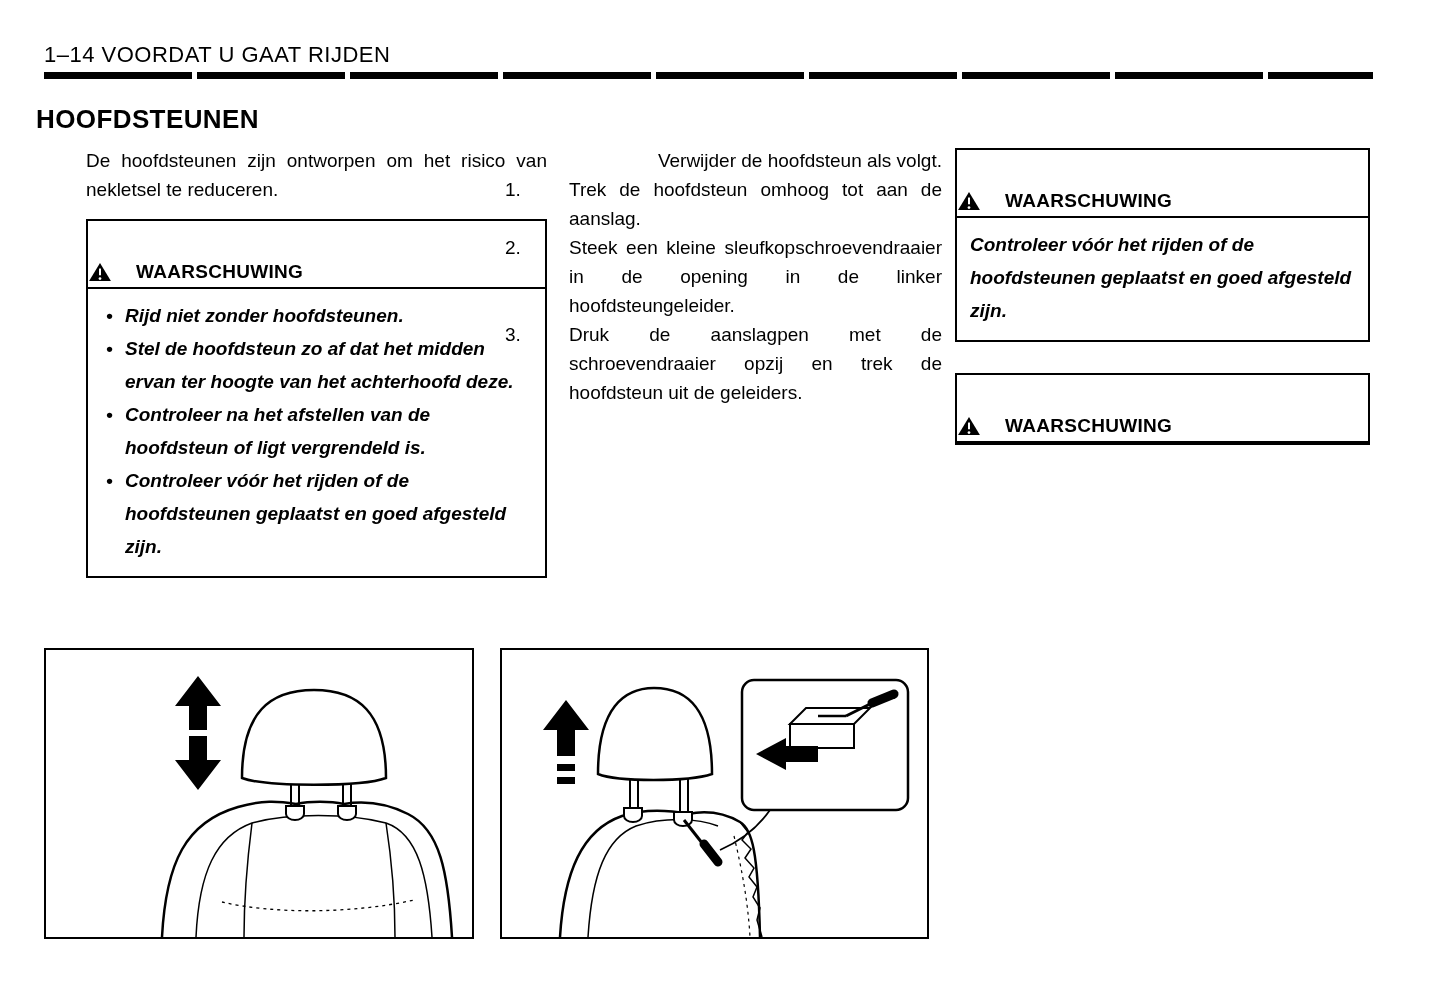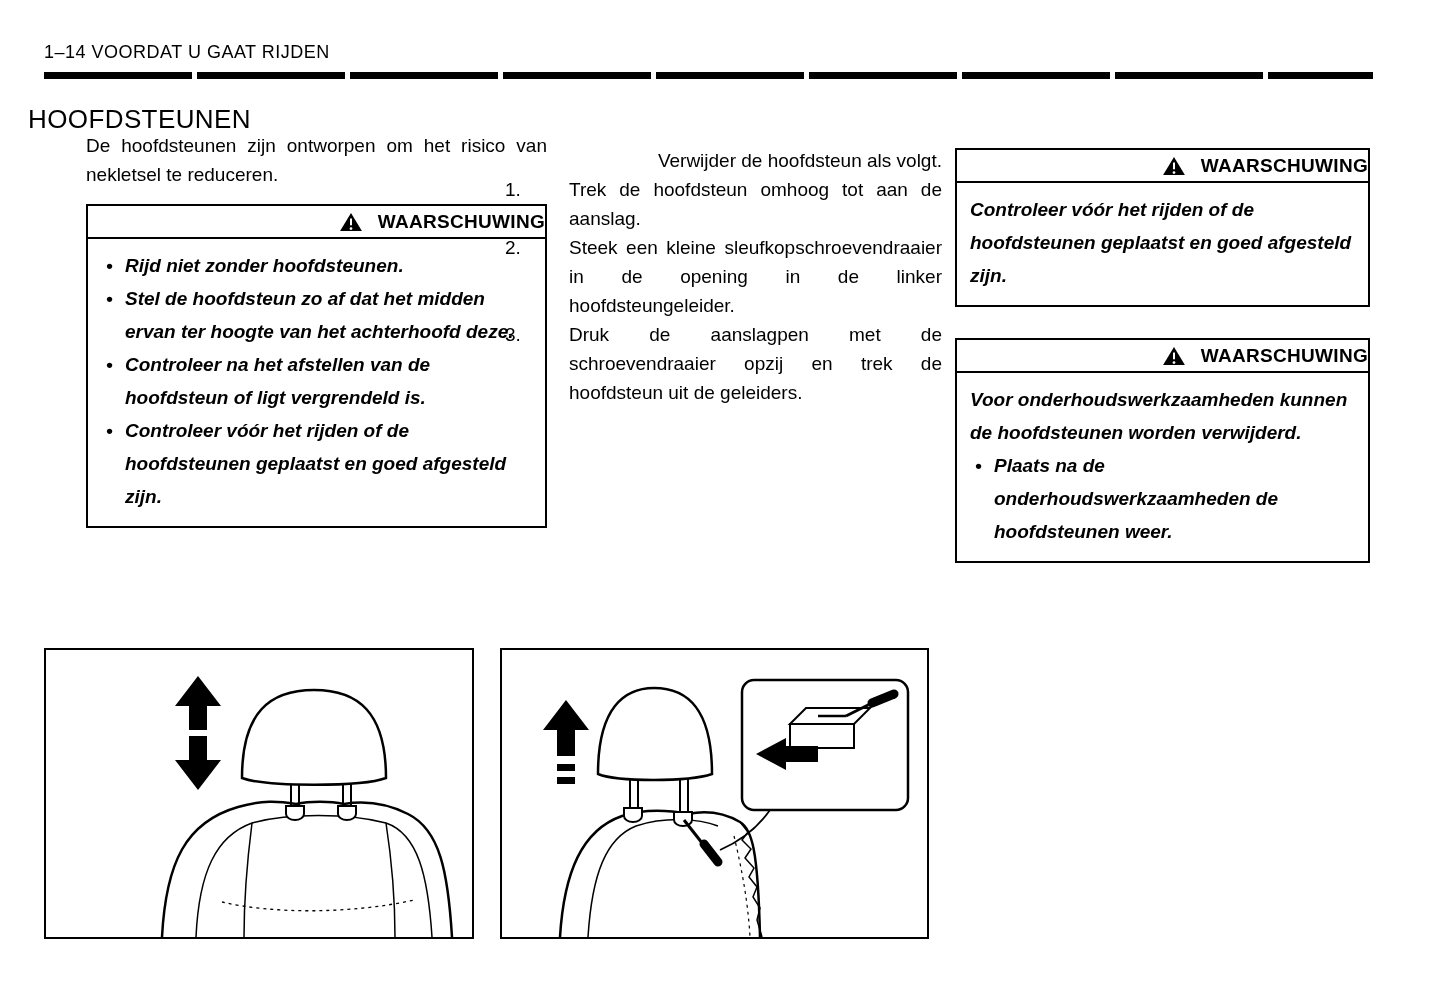--- a/index.html
+++ b/index.html
@@ -2,42 +2,42 @@
 <html><head>
 <meta charset="utf-8">
 <style>
   html,body { margin:0; padding:0; background:#e8e8e8; }
   .page {
     position:relative; width:1445px; height:993px; background:#ffffff;
     font-family:"Liberation Sans", sans-serif; color:#000; overflow:hidden;
   }
   .page-header {
     position:absolute; left:44px; top:42px;
-    font-size:18px; letter-spacing:0.5px;
+    font-size:22px; letter-spacing:0.5px;
   }
   .header-rule {
     position:absolute; left:44px; top:72px; width:1329px; height:7px;
     background:repeating-linear-gradient(to right,#000 0 148px,#fff 148px 153px);
   }
   .title {
-    position:absolute; left:28px; top:104px; margin:0;
-    font-size:26px; font-weight:400; letter-spacing:0.4px;
+    position:absolute; left:36px; top:104px; margin:0;
+    font-size:26px; font-weight:700; letter-spacing:0.4px;
   }
-  .col-left  { position:absolute; left:44px;  top:131px; width:461px;padding-left:42px; }
+  .col-left  { position:absolute; left:44px;  top:146px; width:461px;padding-left:42px; }
   .col-mid   { position:absolute; left:505px; top:146px; width:437px; }
   .col-right { position:absolute; left:955px; top:148px; width:415px; }
 
   .body-p { margin:0; font-size:19px; line-height:29px; text-align:justify; }
   .no-justify { text-align:right; }
 
   .warning-box { border:2px solid #000; background:#fff; }
   .warning-box-main { margin-top:15px; }
   .warning-header {
-    display:flex; align-items:center; justify-content:flex-end; gap:15px;
-    padding:5px 0 4px; border-bottom:2px solid #000;
+    display:flex; align-items:center; justify-content:flex-start; gap:24px;
+    padding:5px 0 4px; border-bottom:2px solid #000;margin-top:35px;
   }
   .warning-icon { display:flex; align-items:center; }
   .warning-title { font-weight:700; font-size:19px; letter-spacing:0.3px; }
   .warning-body {
     padding:10px 13px 13px;
     font-size:19px; line-height:33px; font-weight:700; font-style:italic;
   }
   .warning-lead { margin:0; }
   .warning-list { margin:0; padding:0; list-style:none; }
   .warning-list li { position:relative; padding-left:24px; }
@@ -127,26 +127,20 @@
       <div class="warning-header">
         <span class="warning-icon">
           <svg viewBox="0 0 26 22" width="24" height="20" aria-hidden="true">
               <polygon points="13,1 25,21 1,21" fill="#000"></polygon>
               <rect x="11.9" y="7.2" width="2.2" height="7.4" fill="#fff"></rect>
               <circle cx="13" cy="18.2" r="1.5" fill="#fff"></circle>
             </svg>
         </span>
         <span class="warning-title">WAARSCHUWING</span>
       </div>
-      <div class="warning-body">
-        <p class="warning-lead">Voor onderhoudswerkzaamheden kunnen de hoofdsteunen worden verwijderd.</p>
-        <ul class="warning-list">
-          <li>Plaats na de onderhoudswerkzaamheden de hoofdsteunen weer.</li>
-        </ul>
-      </div>
     </section>
   </div>
 
   <figure class="illustration illu-1">
     <svg viewBox="0 0 426 287" aria-hidden="true">
 
       <path d="M116,287 C120,212 140,172 192,157 C216,150 232,151 250,154 C264,151 284,151 298,154 C322,150 342,154 362,164 C394,180 402,222 406,287" fill="#fff" stroke="#000" stroke-width="2.5"></path>
       <path d="M150,287 C153,222 170,186 206,173 C242,163 302,163 340,173 C372,184 382,226 386,287" fill="none" stroke="#000" stroke-width="1.5"></path>
       <path d="M206,173 C201,212 198,250 198,287" stroke="#000" stroke-width="1.5" fill="none"></path>
       <path d="M340,173 C346,212 349,250 349,287" stroke="#000" stroke-width="1.5" fill="none"></path>

